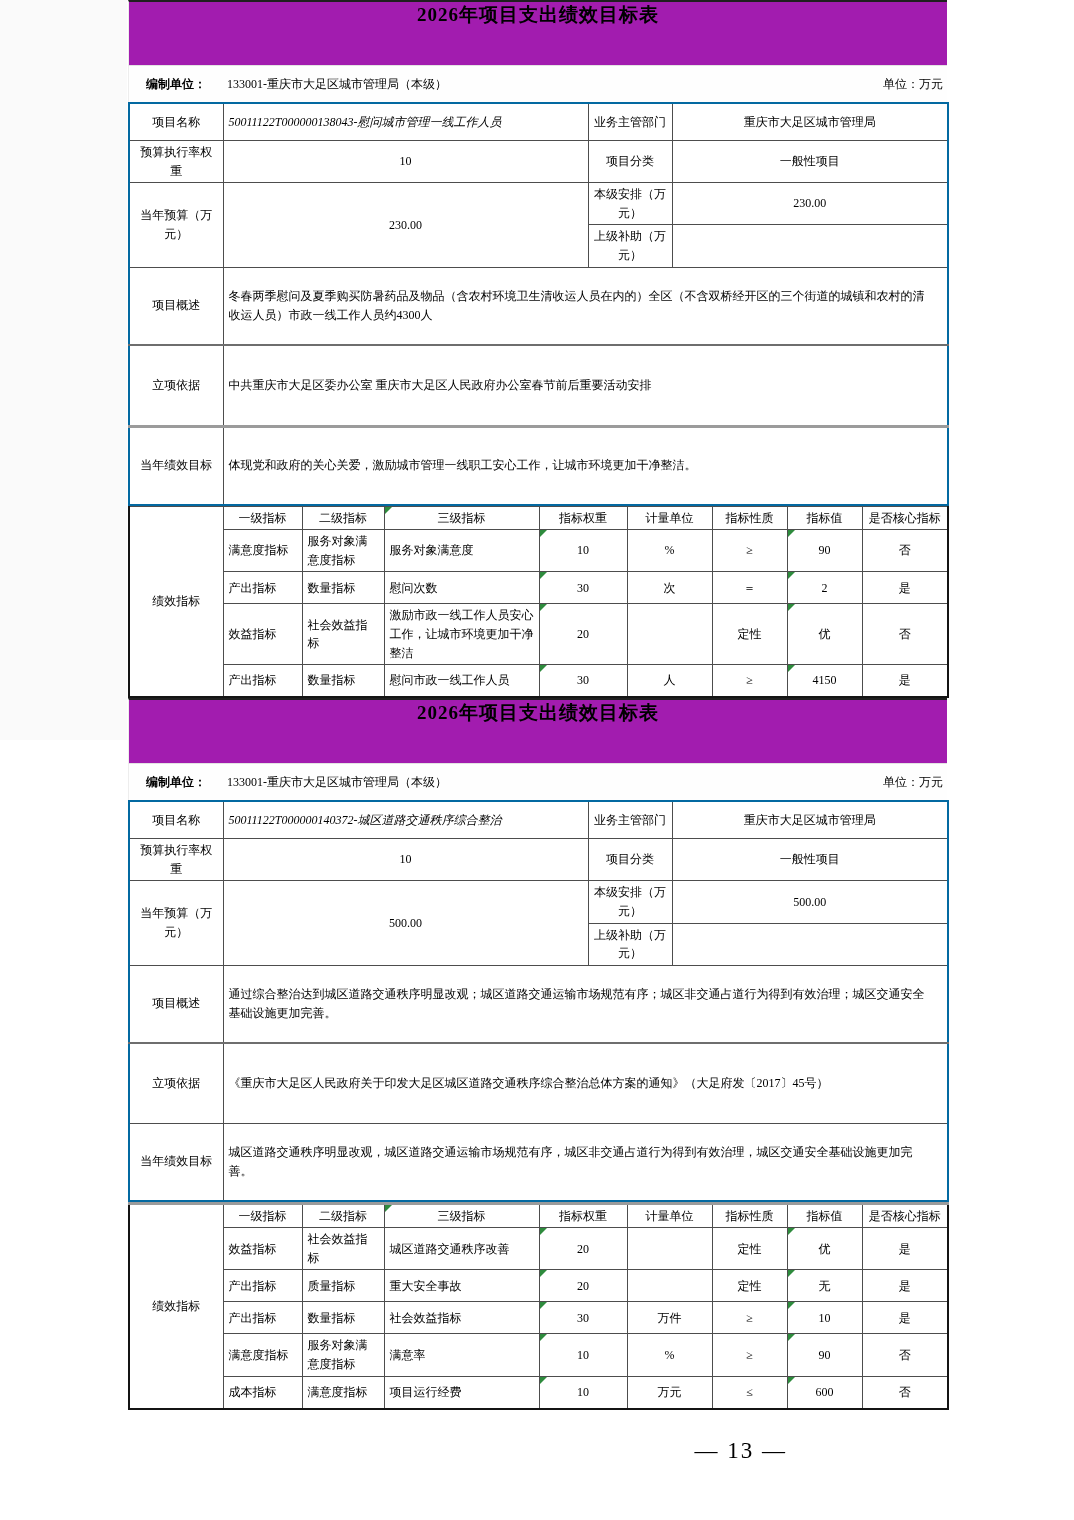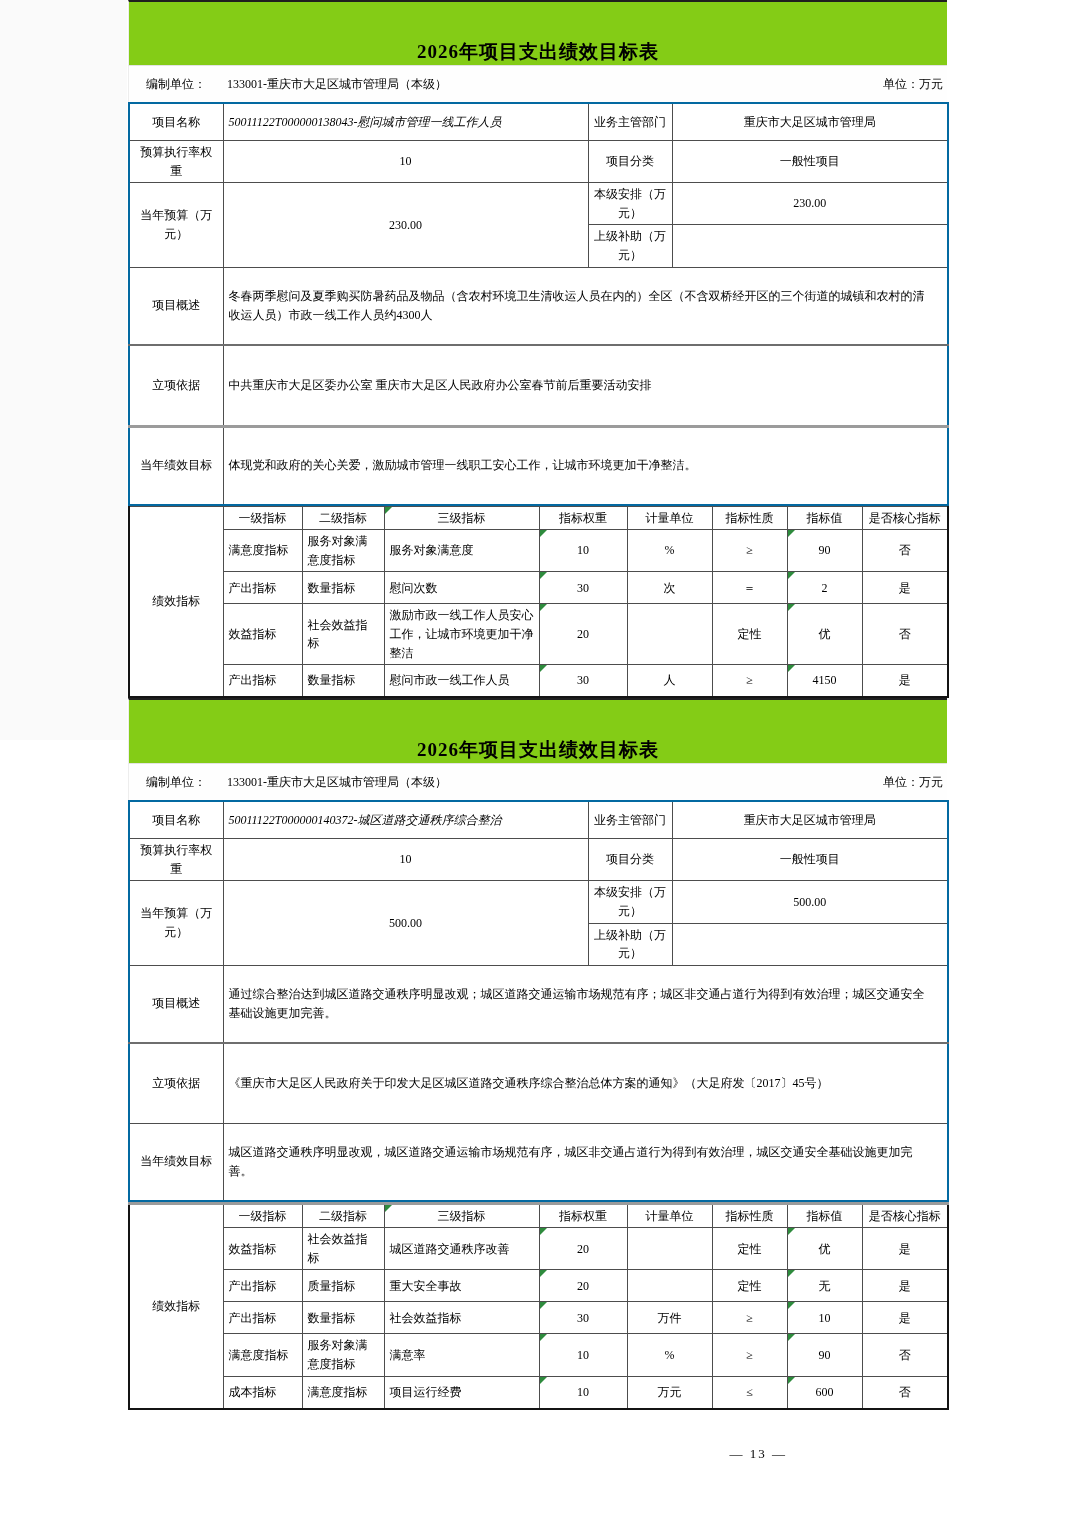--- a/index.html
+++ b/index.html
@@ -6,33 +6,33 @@
   body{
     width:1074px;height:1520px;background:#ffffff;color:#000;
     font-family:"Liberation Serif","DejaVu Serif",serif;
     font-size:12px;overflow:hidden;position:relative;
   }
   .page-edge{position:absolute;left:0;top:0;width:127px;height:740px;background:#fafafa;}
   .content{position:relative;margin-left:128px;width:819px;}
   
   .title-block{
     border-top:2px solid #1f1f1f;
-    height:63px;display:flex;align-items:flex-end;justify-content:center;
-    background:#84cc16;border-left:1px solid #ededed;
+    height:63px;display:flex;align-items:flex-start;justify-content:center;
+    background:#a21caf;border-left:1px solid #ededed;
   }
   .doc-title{
     margin:0;font-size:19px;font-weight:bold;letter-spacing:1px;
     font-family:"Liberation Serif","DejaVu Serif",serif;
   }
   
   .meta-row{
     display:flex;align-items:center;height:36px;
     border-top:1px solid #e3e3e3;border-left:1px solid #ededed;background:#fefefe;
   }
-  .meta-label{width:94px;text-align:center;flex:none;}
+  .meta-label{width:94px;text-align:center;flex:none;font-weight:bold;}
   .meta-value{flex:1;text-align:left;padding-left:4px;}
   .meta-unit{flex:none;text-align:right;padding-right:4px;}
   
   table{border-collapse:collapse;table-layout:fixed;width:819px;font-size:12px;}
   td,th{
     border:1px solid #4d4d4d;padding:2px 5px;vertical-align:middle;
     text-align:center;font-weight:normal;word-break:break-all;line-height:1.55;
     position:relative;background:#fff;
   }
   table.main{border:2px solid #0369a1;}
@@ -52,22 +52,22 @@
   .sec-0 tr.r-basis td{border-top:2px solid #6e6e6e;}
   .sec-1 table.ind{border-top:3px solid #9b9b9b;}
   .sec-1 tr.r-basis td{border-top:2px solid #6e6e6e;}
   
   .flag::before{
     content:"";position:absolute;top:0;left:0;width:0;height:0;
     border-top:7px solid #2e8b3d;border-right:7px solid transparent;
   }
   
   .footer{
-    margin-top:36px;text-align:right;padding-right:160px;
-    font-size:13px;letter-spacing:2px;
+    margin-top:28px;text-align:right;padding-right:160px;
+    font-size:23px;letter-spacing:2px;
   }
 </style>
 </head>
 <body>
 
 <div class="page-edge"></div>
 <div class="content">
 
   <section class="sec-0">
     <div class="title-block">

